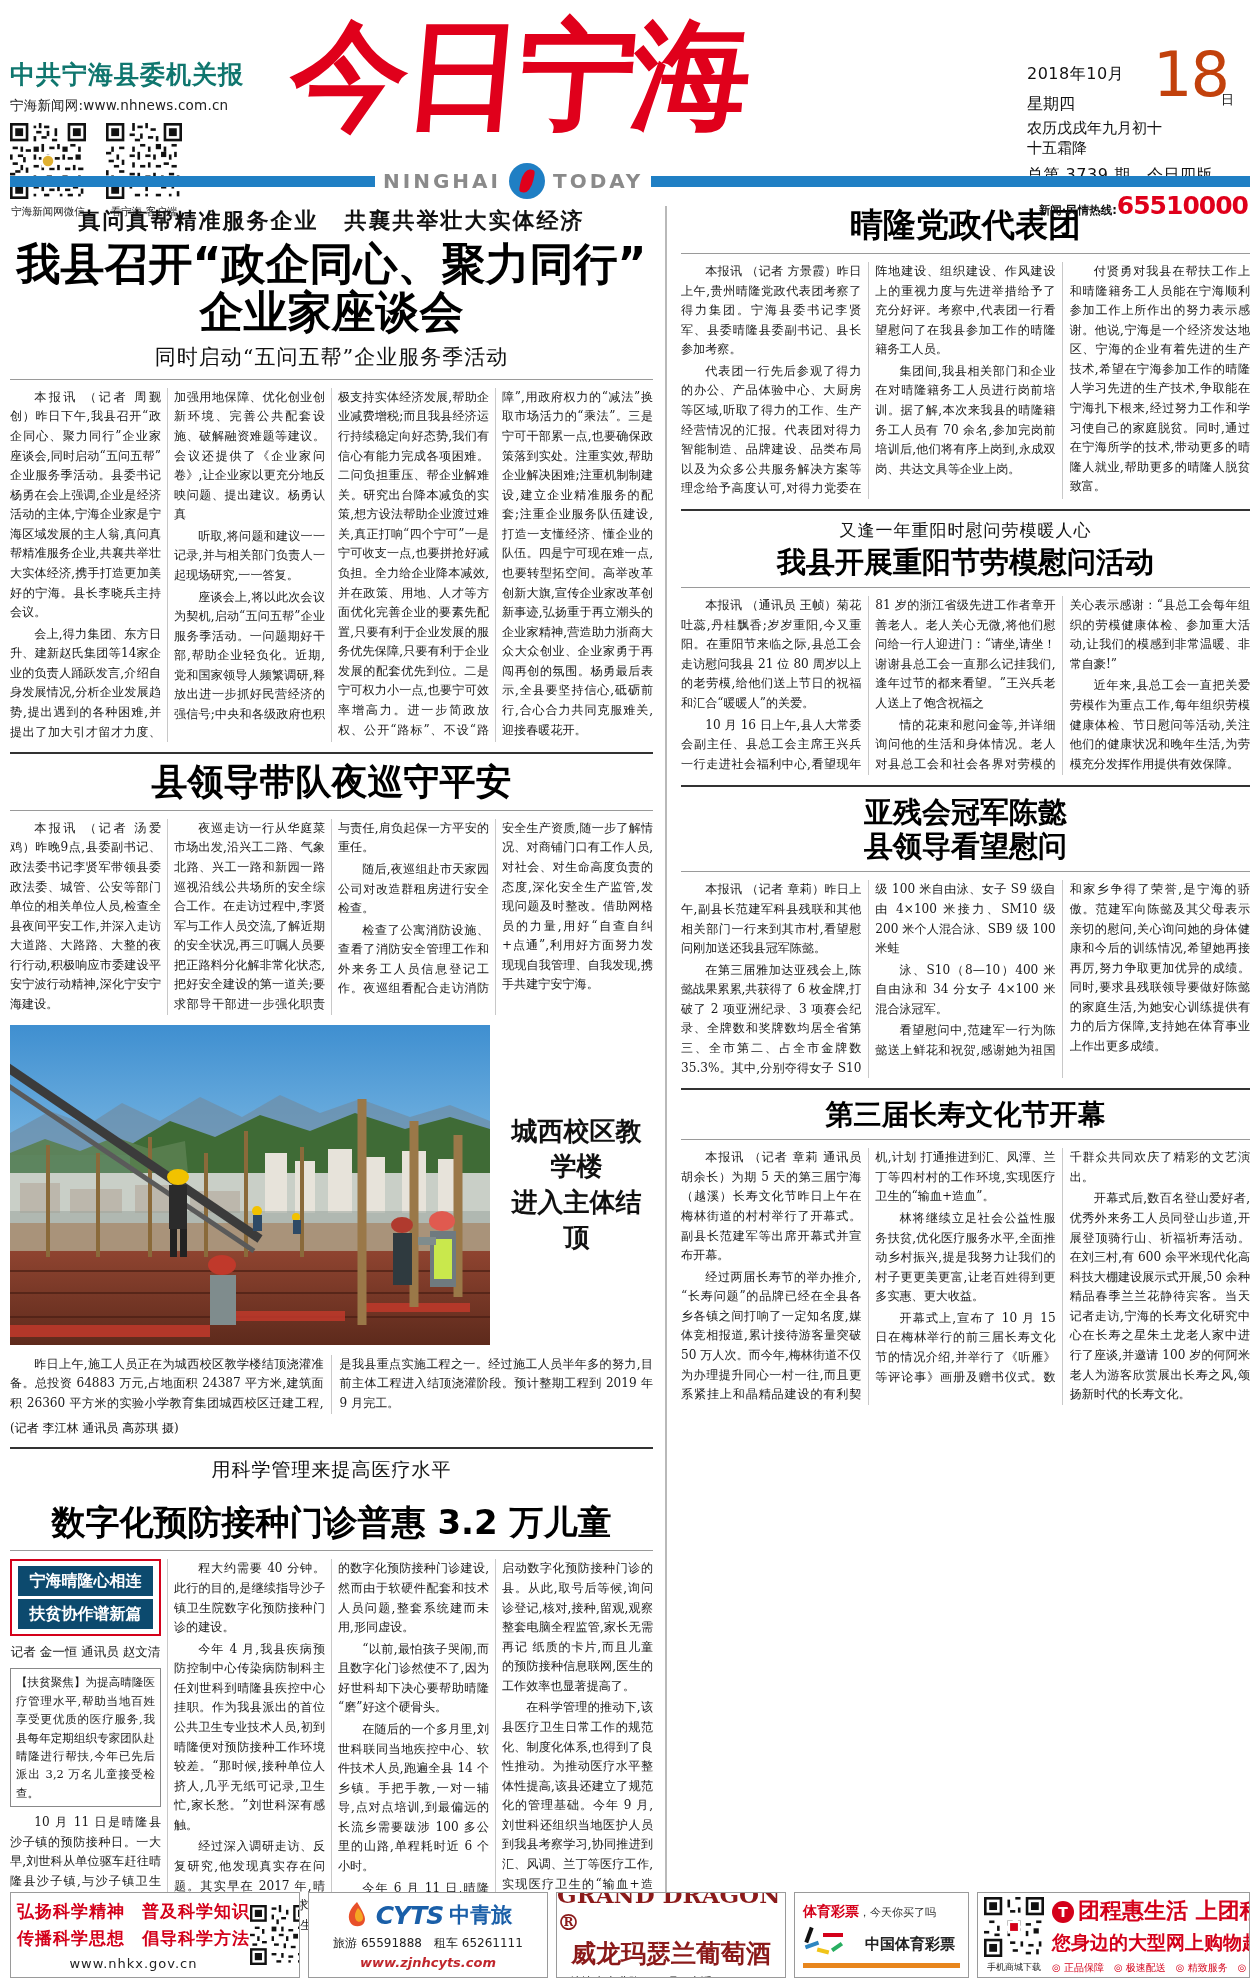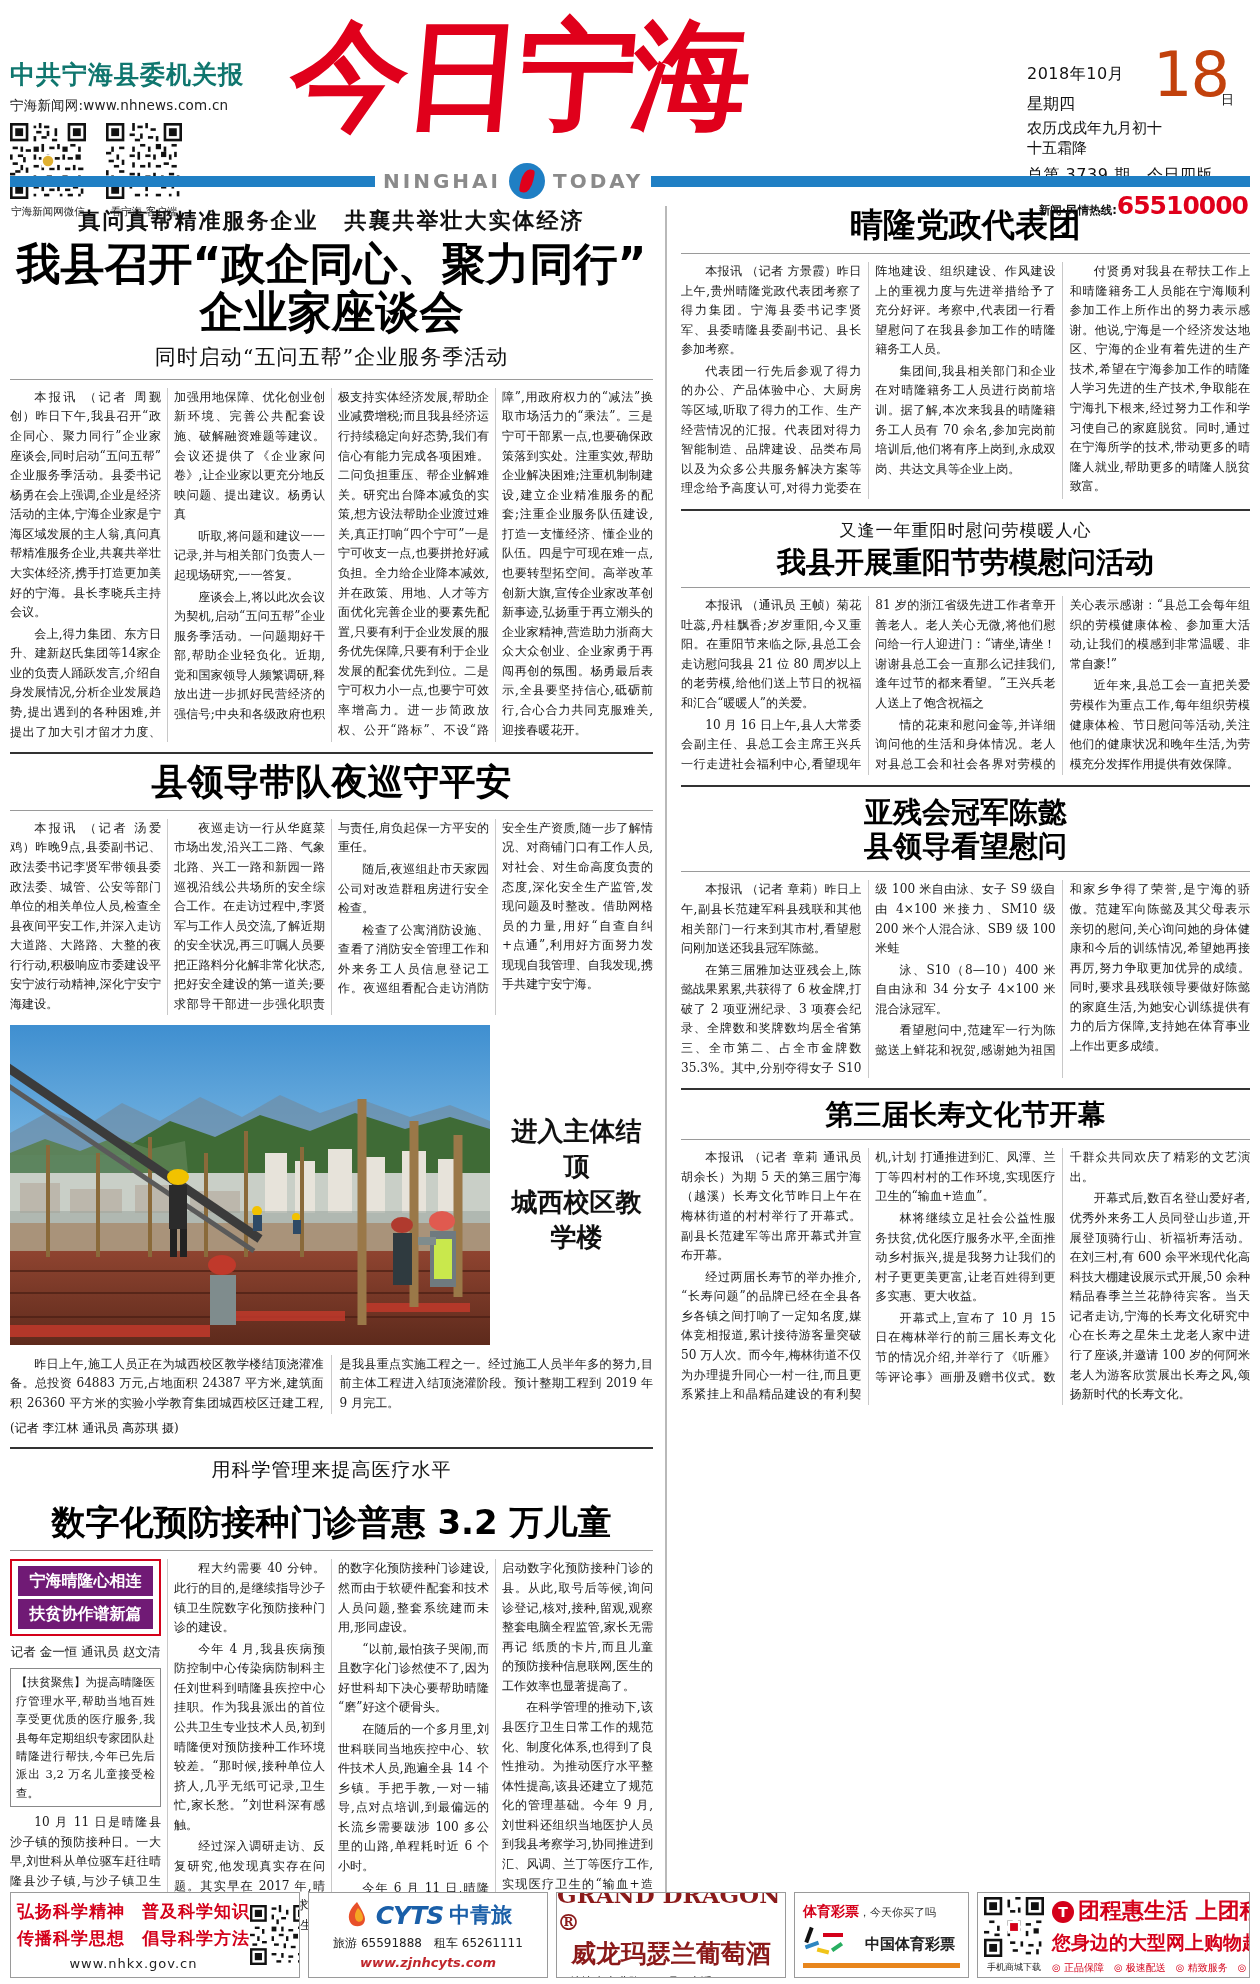--- a/index.html
+++ b/index.html
@@ -89,21 +89,21 @@
   .photo-cap-side .t { font-size: 26px; font-weight:bold; line-height:1.35; text-align:center;
                        font-family:"DejaVu Serif","Liberation Serif",serif; color:#111;}
   .credit { text-align:left; font-size: 12px; font-family:"DejaVu Serif",serif; margin-top:6px; color:#111;}
 
   
   .kicker-c { text-align:center; font-size:19px; font-family:"DejaVu Serif","Liberation Serif",serif; color:#111; letter-spacing:1px;}
   .head-2 { text-align:center; font-size: 34px; font-weight:bold; color:#000; margin-top:20px; line-height:1.15;
             font-family:"DejaVu Sans","Liberation Sans",sans-serif;}
 
   .redbox { border: 2px solid #d4001a; padding: 5px 6px; text-align:center; margin-bottom:6px; }
-  .redline { background:#701a75; color:#fff; font-weight:bold; font-size:16px; padding:2px 4px; }
+  .redline { background:#0c4a6e; color:#fff; font-weight:bold; font-size:16px; padding:2px 4px; }
   .small-by { font-size: 12.5px; font-family:"DejaVu Serif",serif; text-align:center; margin-bottom:6px;}
   .tagbox { border:1px solid #888; font-size:11.5px; padding:4px 5px; font-family:"DejaVu Serif",serif;
             line-height:1.6; text-align:justify; margin-bottom:6px;}
 
   
   .adbar { position:absolute; left:10px; right:10px; bottom: 6px; height: 86px; display:flex; gap: 8px; }
   .ad { border:1px solid #9a9a9a; background:#fff; position:relative; overflow:hidden; }
   .ad1 { flex: 0 0 290px; display:flex; align-items:center; padding: 4px 6px; }
   .ad1 .txt { flex:1; }
   .ad1 .l1 { color:#d4001a; font-weight:bold; font-size:17px; letter-spacing:1px; white-space:nowrap;
@@ -461,22 +461,22 @@
                 <circle cx="286" cy="192" r="4"></circle>
               </g>
             <g fill="#2e4a66">
                 <rect x="243" y="190" width="9" height="16"></rect>
                 <rect x="283" y="195" width="8" height="14"></rect>
               </g>
           </svg>
         </div>
         <div class="photo-cap-side">
           <div class="t">
+            <div>城西校区教学楼</div>
             <div>进入主体结顶</div>
-            <div>城西校区教学楼</div>
           </div>
         </div>
       </div>
 
       <div class="cols2 body-txt" style="margin-top:10px;">
         <p>昨日上午,施工人员正在为城西校区教学楼结顶浇灌准备。总投资 64883 万元,占地面积 24387 平方米,建筑面积 26360 平方米的实验小学教育集团城西校区迁建工程,是我县重点实施工程之一。经过施工人员半年多的努力,目前主体工程进入结顶浇灌阶段。预计整期工程到 2019 年 9 月完工。</p>
       </div>
       <div class="credit">(记者 李江林 通讯员 高苏琪 摄)</div>
 
       <hr class="rule2">

